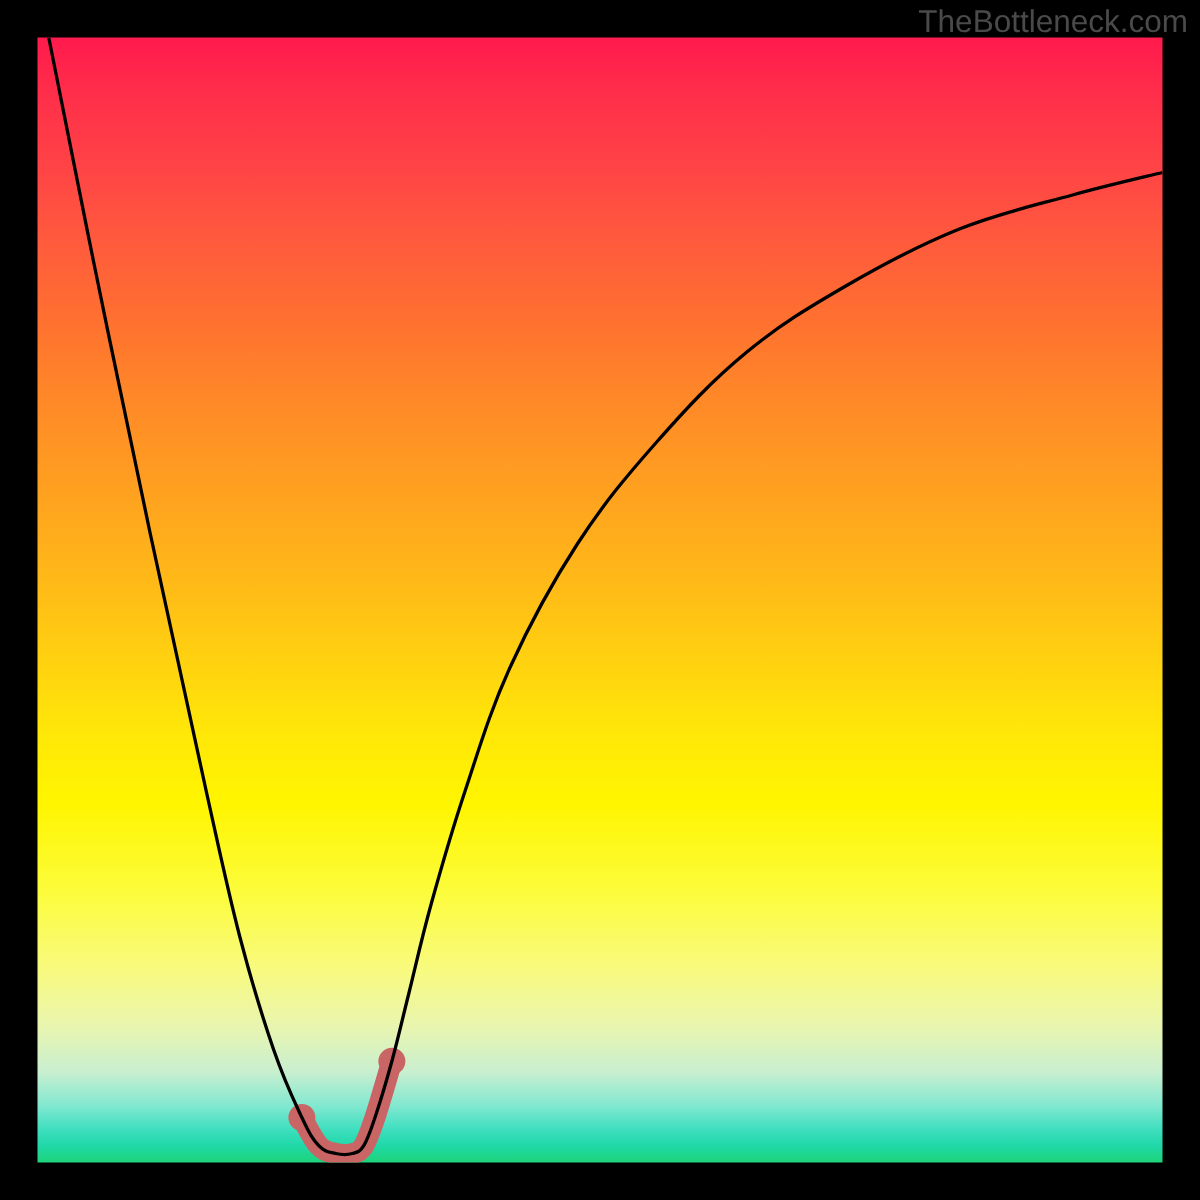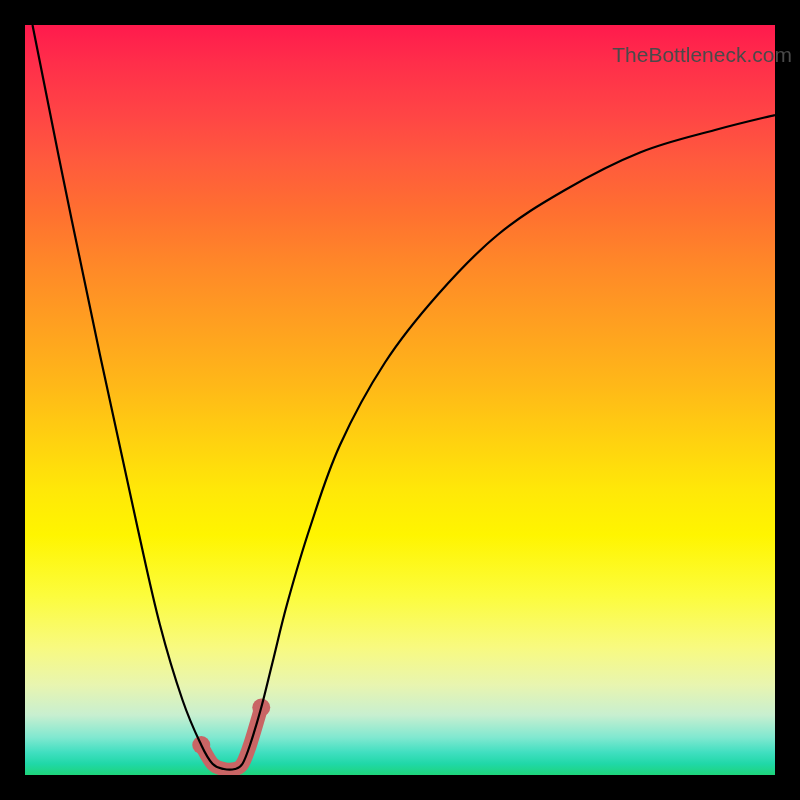--- a/index.html
+++ b/index.html
@@ -39,21 +39,20 @@
       );
     }
     .watermark {
       position: absolute;
       top: 3px;
       right: 8px;
       color: #4a4a4a;
       font-size: 21px;
       font-weight: 500;
       z-index: 10;
-      margin-top: 40px;
     }
     svg.curve-layer {
       position: absolute;
       top: 0;
       left: 0;
       width: 750px;
       height: 750px;
     }
     .main-curve {
       fill: none;

